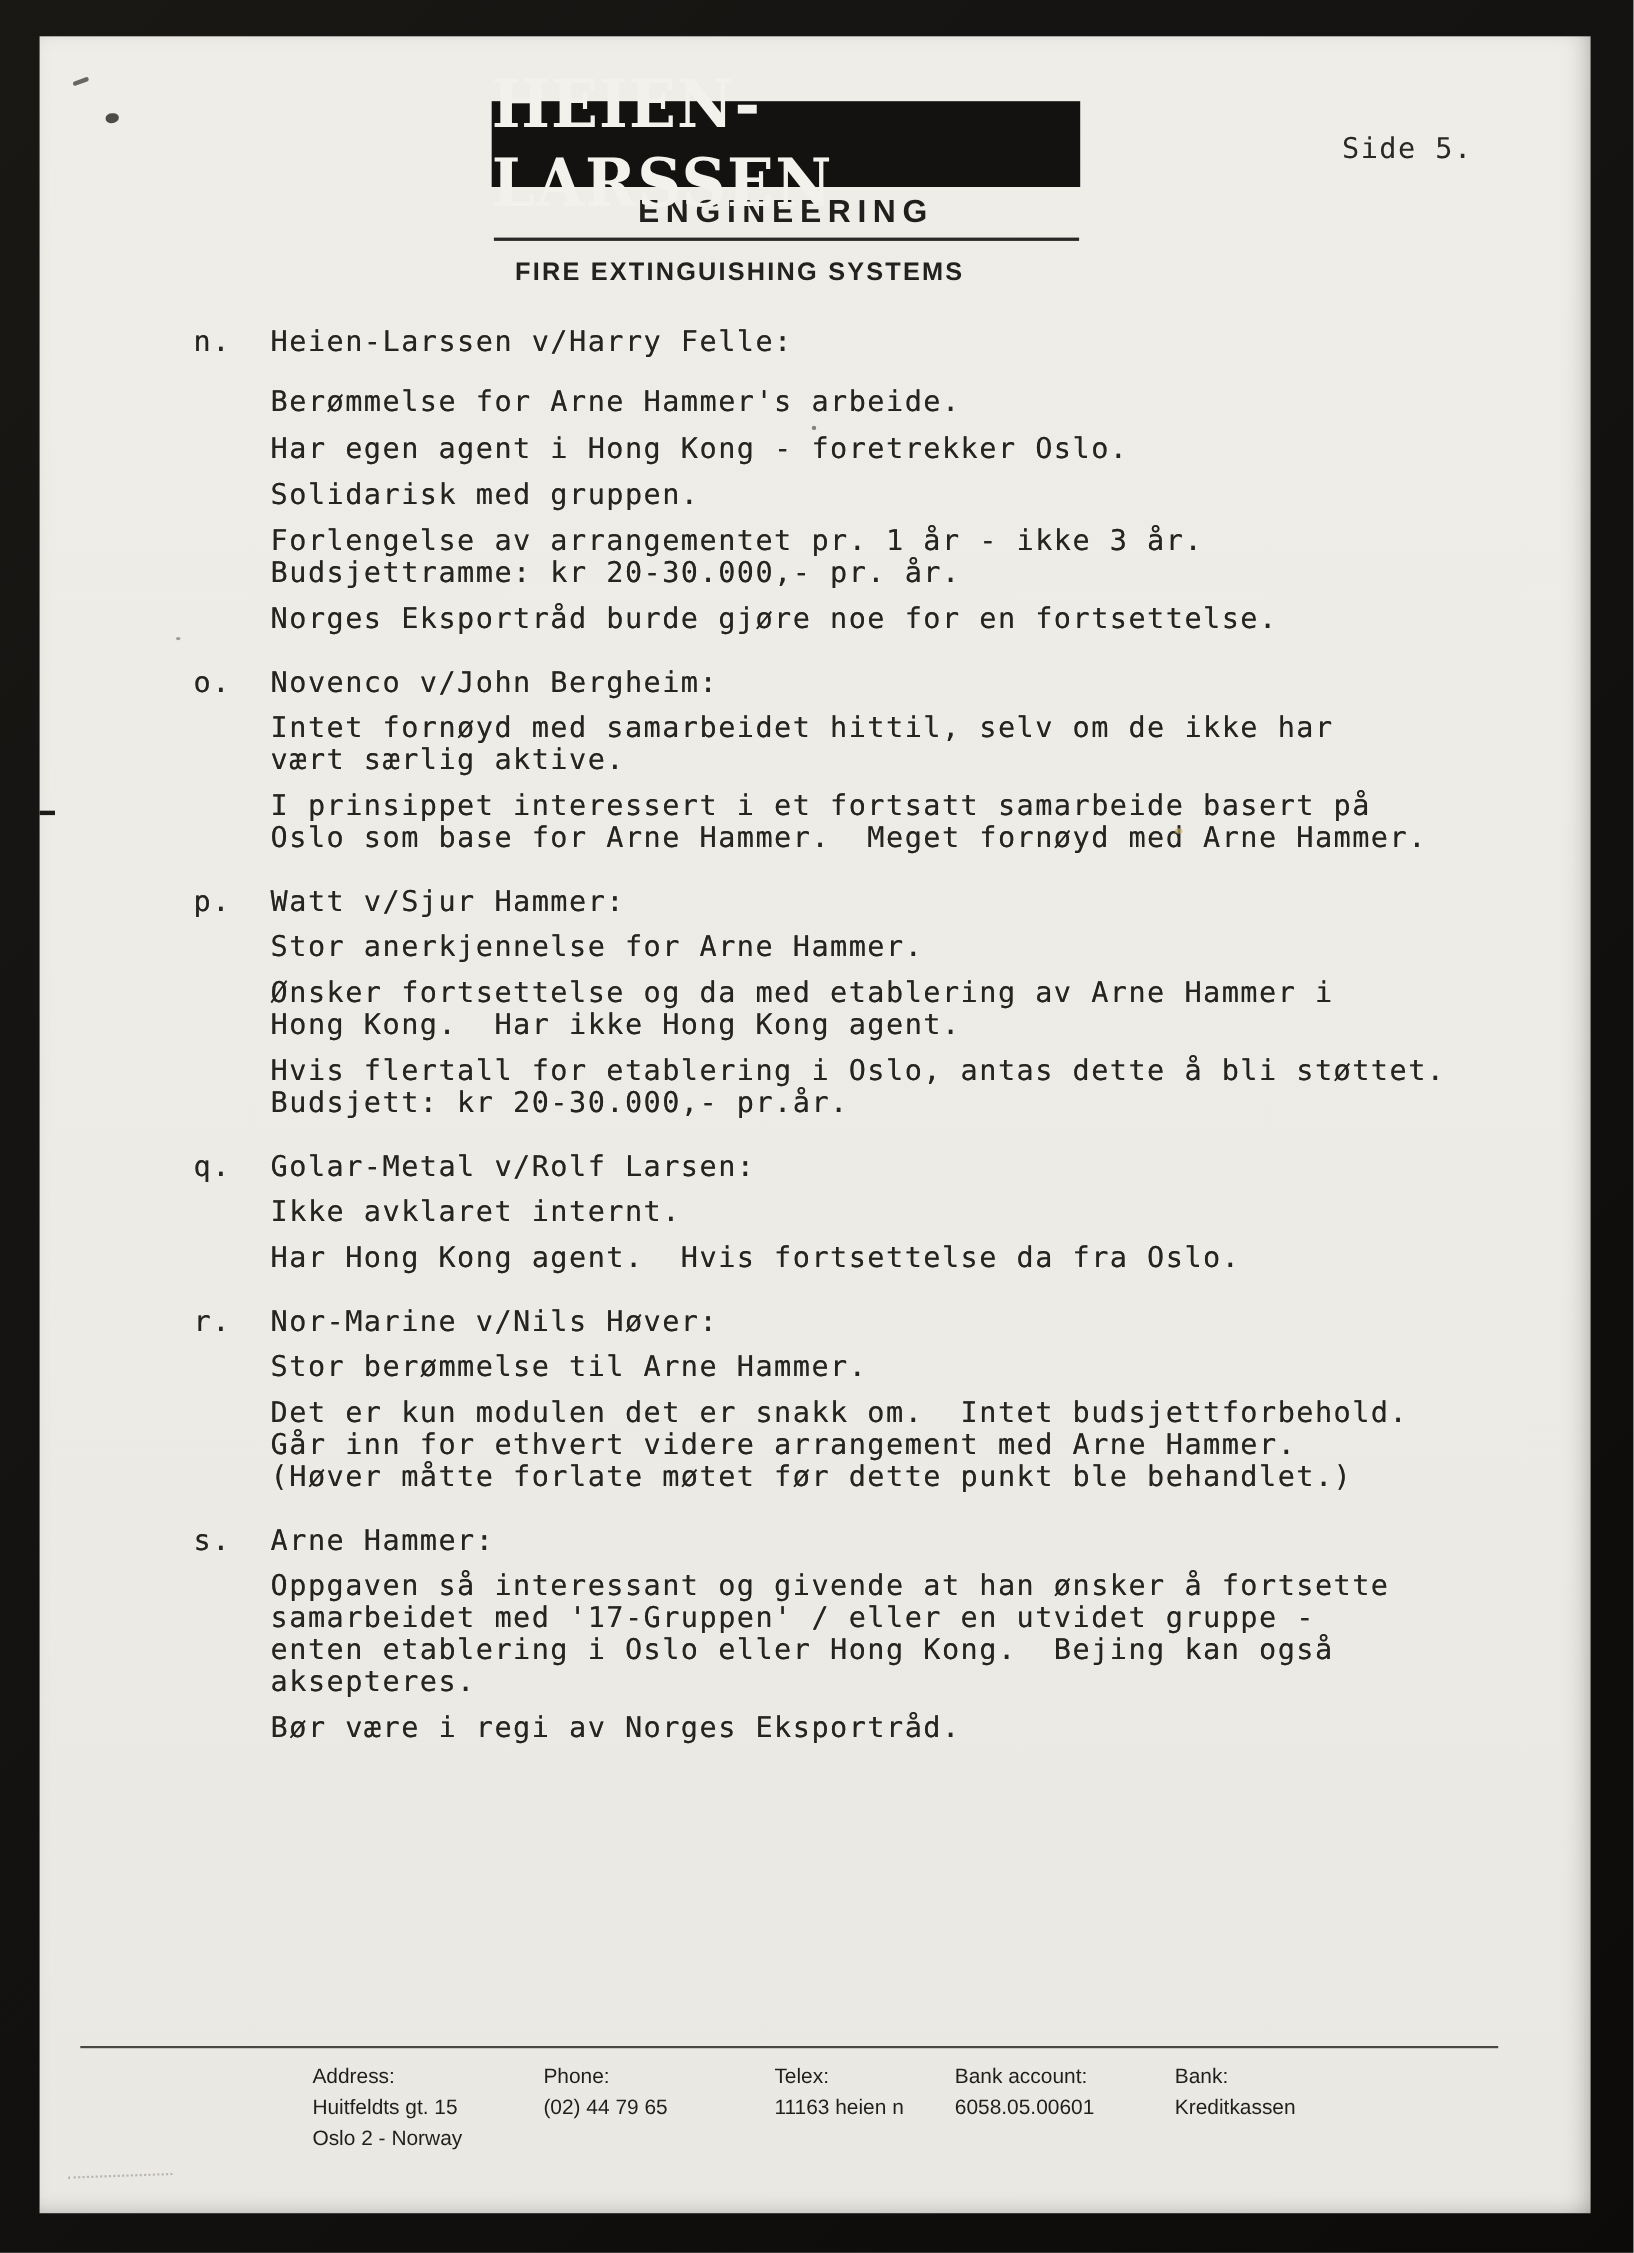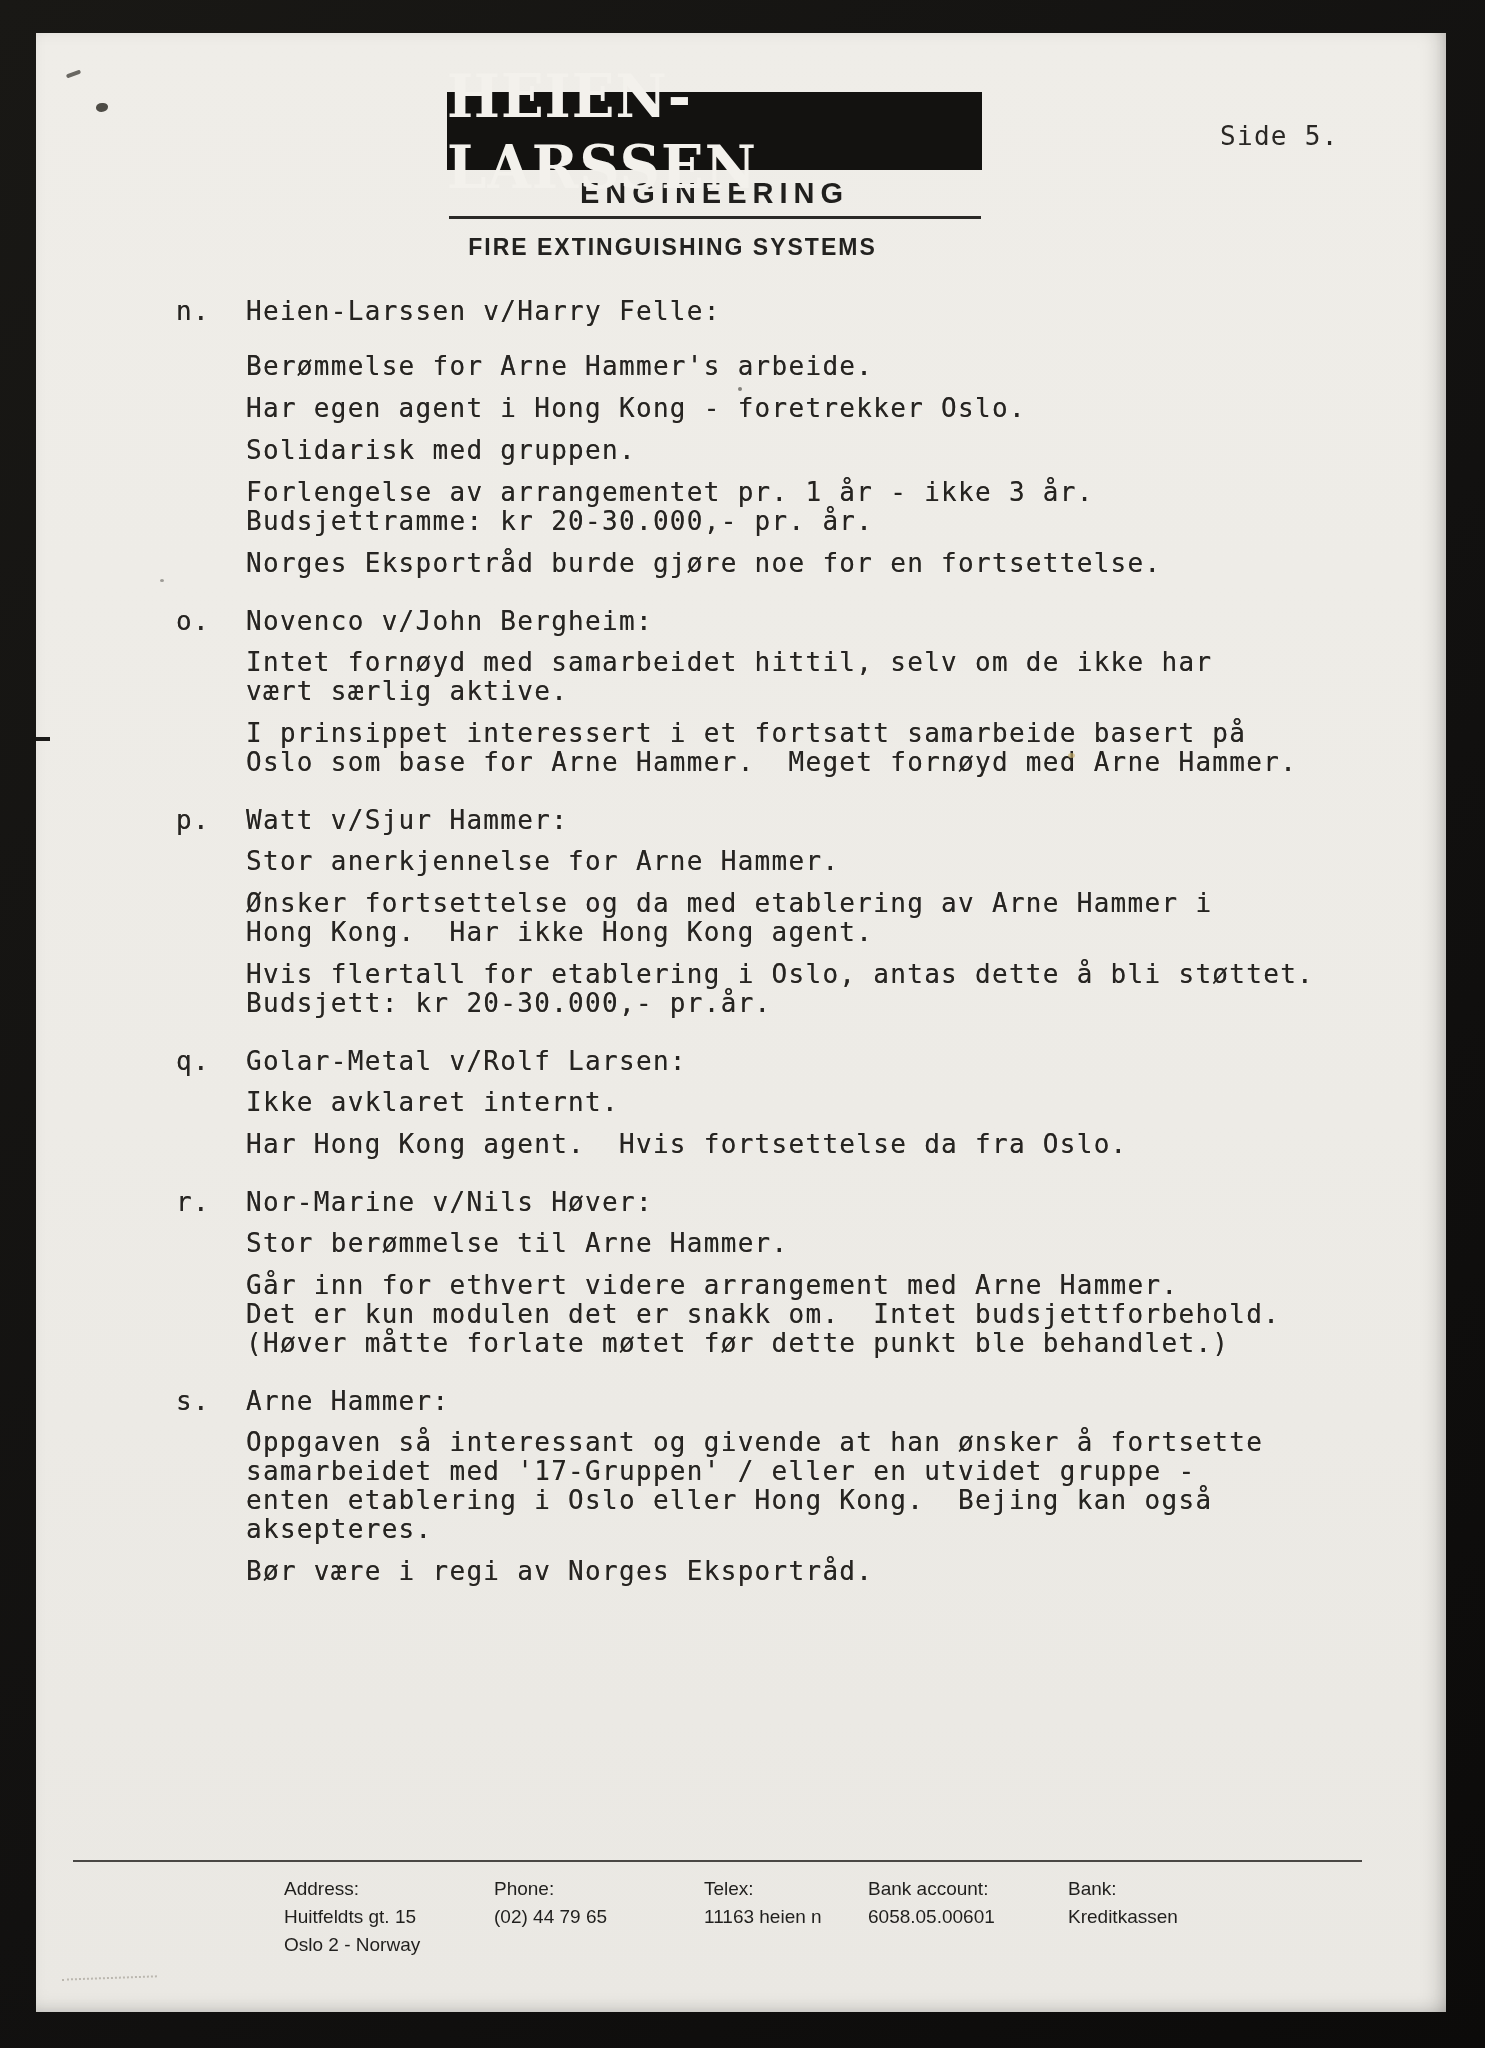--- a/index.html
+++ b/index.html
@@ -184,22 +184,22 @@
         </div>
       </div>
       <div class="section">
         <div class="sec-letter">r.</div>
         <div class="sec-content">
           <div class="sec-heading">Nor-Marine v/Nils Høver:</div>
           <div class="para">
             <div class="line">Stor berømmelse til Arne Hammer.</div>
           </div>
           <div class="para">
+            <div class="line">Det er kun modulen det er snakk om.  Intet budsjettforbehold.</div>
             <div class="line">Går inn for ethvert videre arrangement med Arne Hammer.</div>
-            <div class="line">Det er kun modulen det er snakk om.  Intet budsjettforbehold.</div>
             <div class="line">(Høver måtte forlate møtet før dette punkt ble behandlet.)</div>
           </div>
         </div>
       </div>
       <div class="section">
         <div class="sec-letter">s.</div>
         <div class="sec-content">
           <div class="sec-heading">Arne Hammer:</div>
           <div class="para">
             <div class="line">Oppgaven så interessant og givende at han ønsker å fortsette</div>

